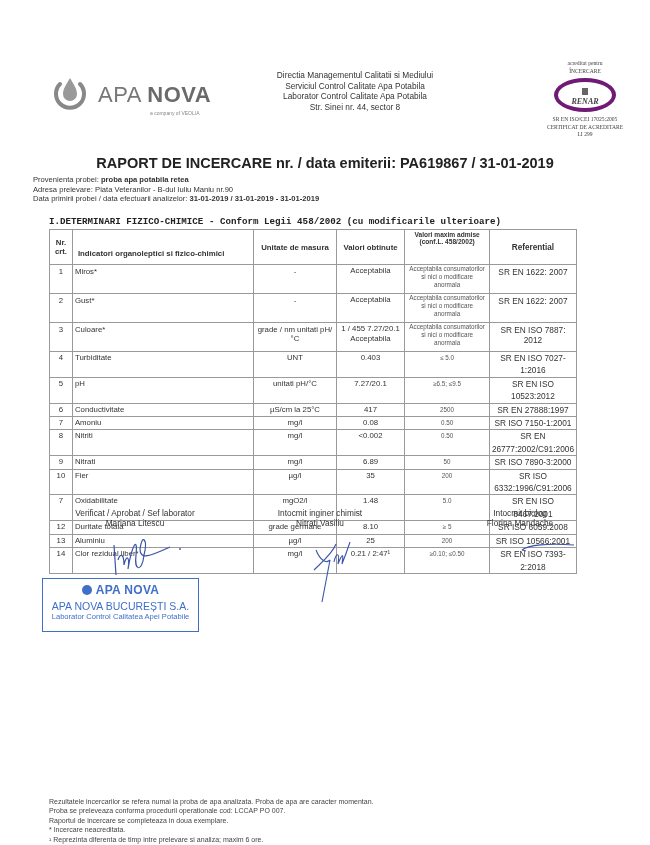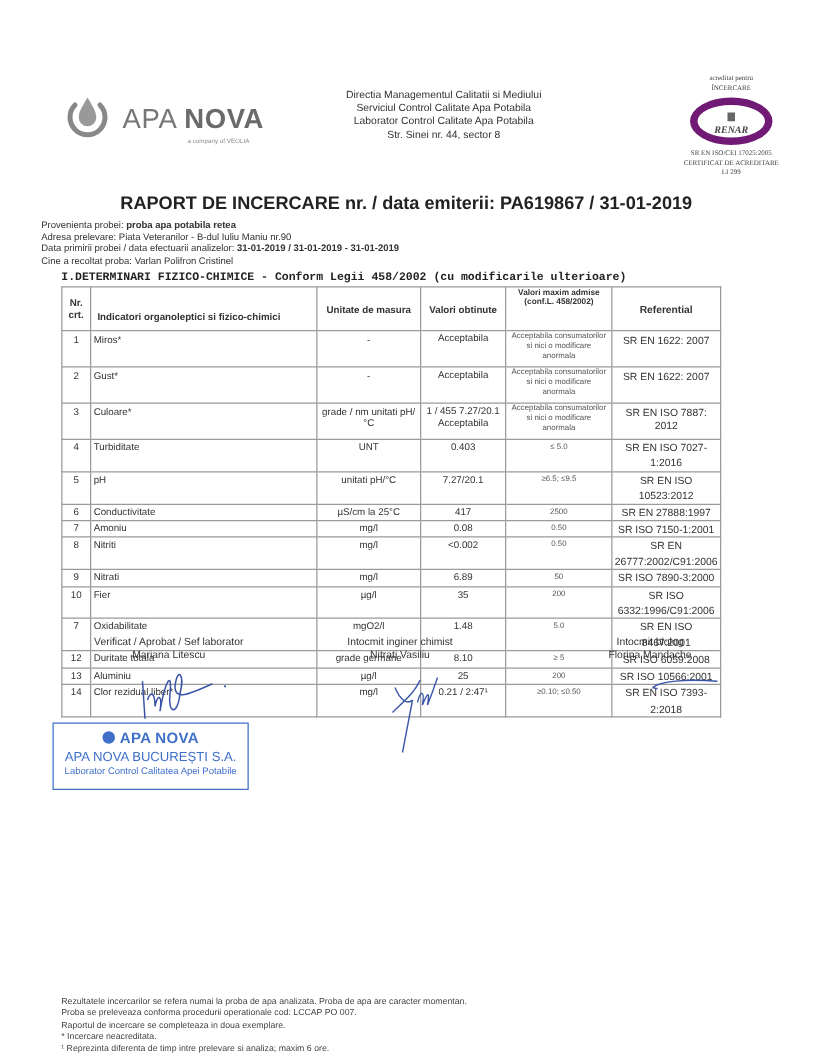--- a/index.html
+++ b/index.html
@@ -6,21 +6,21 @@
   body { width:650px; height:845px; overflow:hidden; position:relative; font-family:"Liberation Sans", sans-serif; color:#222; }
   .abs { position:absolute; }
   
   .logo { left:50px; top:72px; width:170px; height:50px; }
   .logo-drop { position:absolute; left:3px; top:2px; width:34px; height:38px; }
   .logo-text { position:absolute; left:48px; top:10px; font-size:22px; color:#777; letter-spacing:0.5px; white-space:nowrap; }
   .logo-text b { color:#6a6a6a; font-weight:bold; }
   .logo-sub { position:absolute; left:100px; top:38px; font-size:5px; color:#888; white-space:nowrap; }
   .lab-info { left:230px; top:70px; width:250px; text-align:center; font-size:8.3px; line-height:10.5px; color:#333; }
   .accr { left:525px; top:60px; width:120px; text-align:center; font-family:"Liberation Serif", serif; font-size:5.6px; color:#444; line-height:7.5px; }
-  .renar-oval { width:54px; height:26px; margin:3px auto 4px auto; border:6px solid #701a75; border-radius:50%; position:relative; }
+  .renar-oval { width:54px; height:26px; margin:3px auto 4px auto; border:4px solid #701a75; border-radius:50%; position:relative; }
   .renar-oval span { position:absolute; left:0; right:0; bottom:3px; font-size:8px; font-weight:bold; font-style:italic; color:#444; }
   .renar-oval i { position:absolute; left:24px; top:6px; width:6px; height:7px; background:#666; }
   
   .title { left:0; width:650px; top:155px; text-align:center; font-size:14.5px; font-weight:bold; color:#222; }
   .meta { left:33px; top:175px; font-size:7.6px; line-height:9.6px; color:#333; white-space:nowrap; }
   .meta b { font-weight:bold; }
   .section { left:49px; top:216px; font-size:9.2px; font-weight:bold; color:#222; white-space:nowrap;font-family:Liberation Mono, monospace; }
   
   table.res { position:absolute; left:49px; top:229px; width:528px; border-collapse:collapse; font-size:7.8px; color:#333; }
   table.res td, table.res th { border:1px solid #9a9a9a; padding:0 2px; vertical-align:top; }
@@ -84,21 +84,20 @@
   <div>CERTIFICAT DE ACREDITARE</div>
   <div>LI 299</div>
 </div>
 
 <div class="abs title">RAPORT DE INCERCARE nr. / data emiterii: PA619867 / 31-01-2019</div>
 
 <div class="abs meta">
   <div><span>Provenienta probei: </span><b>proba apa potabila retea</b></div>
   <div><span>Adresa prelevare: </span><span>Piata Veteranilor - B-dul Iuliu Maniu nr.90</span></div>
   <div><span>Data primirii probei / data efectuarii analizelor: </span><b>31-01-2019 / 31-01-2019 - 31-01-2019</b></div>
-  <div><span>Cine a recoltat proba: </span><span>Varlan Polifron Cristinel</span></div>
 </div>
 
 <div class="abs section">I.DETERMINARI FIZICO-CHIMICE - Conform Legii 458/2002 (cu modificarile ulterioare)</div>
 
 <table class="res">
   <thead>
     <tr>
       <th>Nr. crt.</th>
       <th class="ind">Indicatori organoleptici si fizico-chimici</th>
       <th>Unitate de masura</th>

